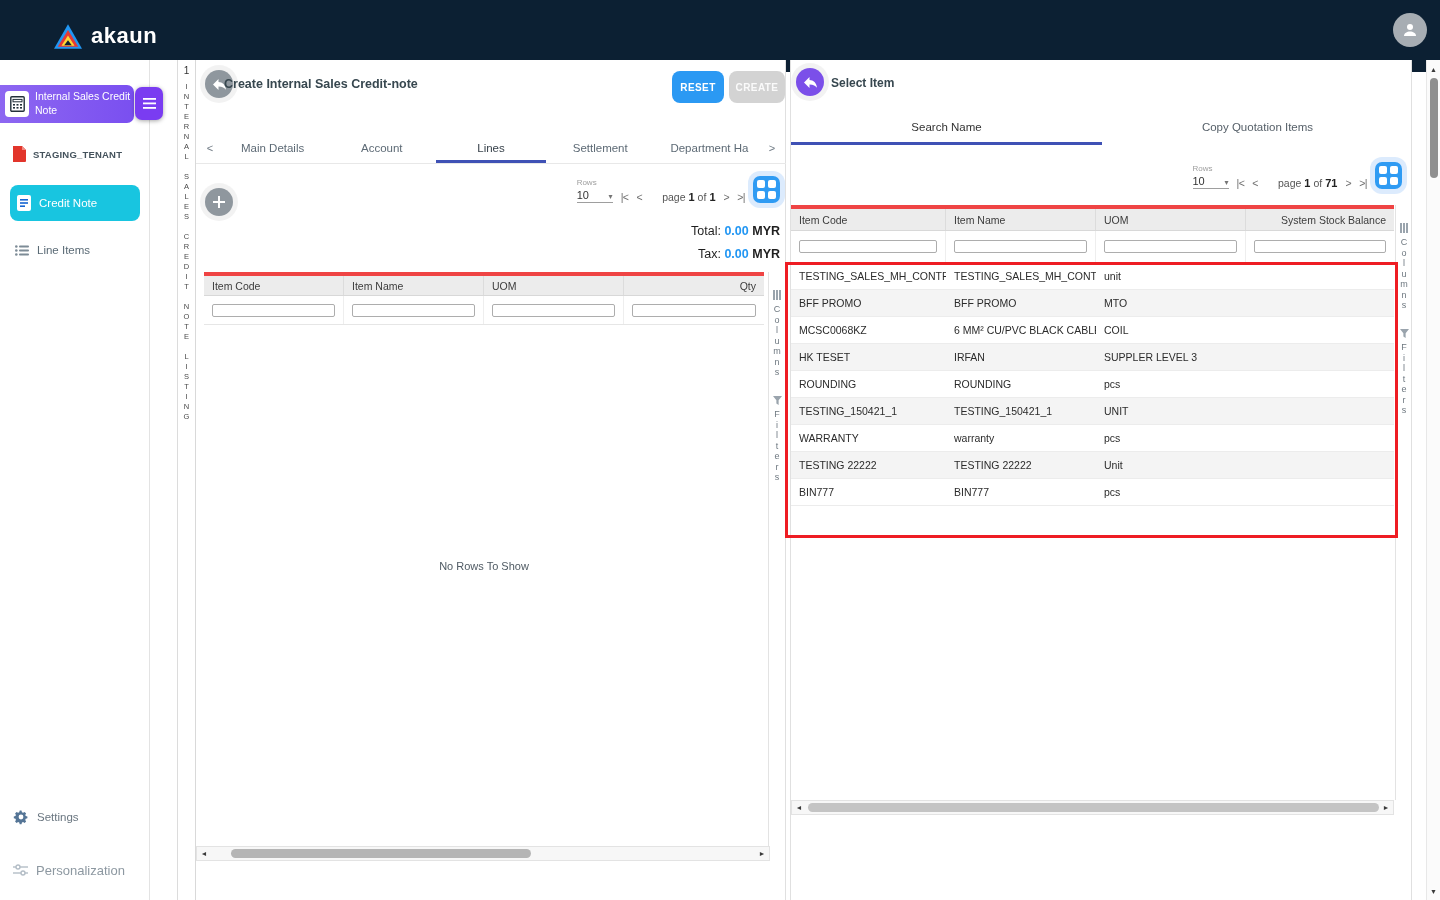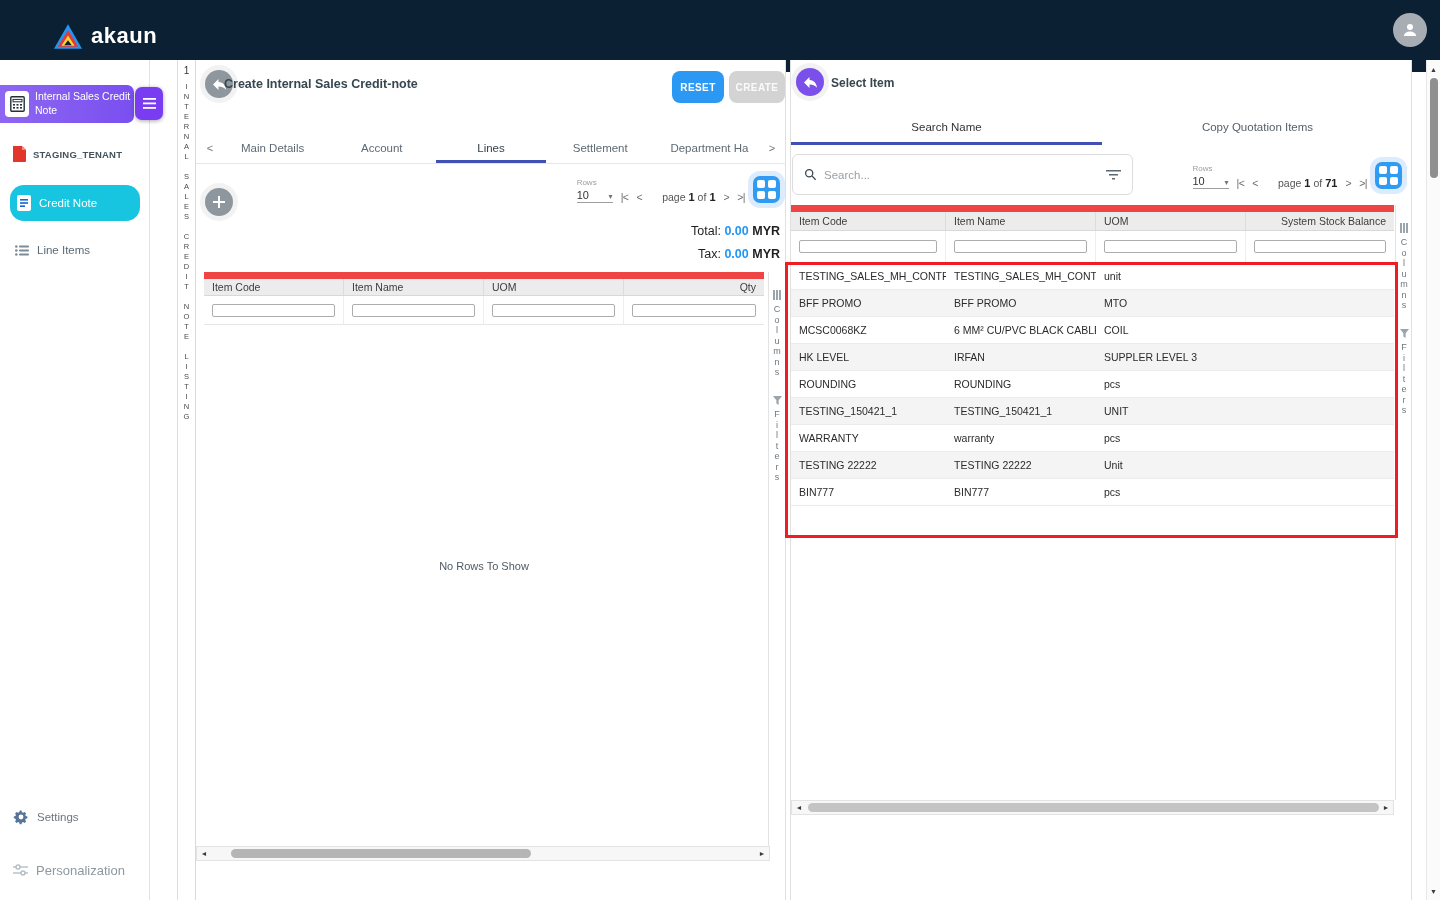--- a/index.html
+++ b/index.html
@@ -24,21 +24,21 @@
   .module-icon { width:24px; height:26px; background:#fff; border-radius:4px;
     display:flex; align-items:center; justify-content:center; flex:0 0 auto; }
   .module-label { color:#fff; font-size:10.5px; line-height:1.3; }
   .menu-toggle { position:absolute; left:135px; top:27px; width:28px; height:33px; background:#7a3cf1;
     border-radius:7px; display:flex; align-items:center; justify-content:center; z-index:6;
     box-shadow:0 1px 4px rgba(0,0,0,.35); cursor:pointer; }
   .tenant-item { position:absolute; left:12px; top:83px; height:22px; display:flex; align-items:center;
     gap:7px; cursor:pointer; }
   .tenant-label { font-size:9.5px; font-weight:bold; color:#44525c; letter-spacing:.2px; }
   .nav-active { position:absolute; left:10px; top:125px; width:130px; height:36px; background:#18c5e0;
-    border-radius:14px; display:flex; align-items:center; gap:8px; padding-left:7px; cursor:pointer; }
+    border-radius:8px; display:flex; align-items:center; gap:8px; padding-left:7px; cursor:pointer; }
   .nav-active-label { color:#fff; font-size:11.5px; }
   .nav-item { position:absolute; left:15px; top:178px; height:24px; display:flex; align-items:center;
     gap:8px; cursor:pointer; }
   .nav-item-label { font-size:11.5px; color:#5a6a75; }
   .foot-item { position:absolute; left:13px; height:24px; display:flex; align-items:center; gap:8px;
     cursor:pointer; }
   .foot-settings { top:745px; }
   .foot-pers { top:798px; }
   .foot-label { font-size:11.5px; color:#6a7680; }
   .foot-label.dim { font-size:13px; color:#8d98a1; }
@@ -99,21 +99,21 @@
     box-shadow:0 0 0 5px rgba(140,190,250,.30); }
   .grid-btn span { background:#fff; border-radius:2px; }
 
   
   .totals { position:absolute; right:5px; top:164px; text-align:right; }
   .t-line { font-size:12.5px; color:#1f1f1f; margin-bottom:9px; }
   .t-val { color:#2196f3; font-weight:bold; }
   .t-cur { font-weight:bold; }
 
   
-  .tbl-head { display:flex; background:#ececec; border-top:7px solid #ef4444; border-bottom:1px solid #d8d8d8; }
+  .tbl-head { display:flex; background:#ececec; border-top:4px solid #ef4444; border-bottom:1px solid #d8d8d8; }
   .hcell { font-size:10.5px; color:#3c3c3c; display:flex; align-items:center; padding:0 8px;
     border-right:1px solid #dcdcdc; white-space:nowrap; overflow:hidden; cursor:pointer; }
   .hcell:last-child { border-right:none; }
   .filter-row { display:flex; border-bottom:1px solid #e6e6e6; background:#fff; }
   .fcell { padding:6px 8px; border-right:1px solid #eee; display:flex; align-items:center; }
   .fcell:last-child { border-right:none; }
   .flt { width:100%; height:13px; border:1px solid #adadad; border-radius:2px; outline:none;
     font-size:10px; padding:0 3px; }
   .cell { font-size:10.5px; color:#2b2b2b; padding:0 8px; white-space:nowrap; overflow:hidden; }
 
@@ -402,34 +402,20 @@
       <path d="M5.5 0L0 5.5 5.5 11V7.4c4 0 6 1.4 7.5 3.4-.5-5-3.5-7.8-7.5-7.8z" fill="#fff"></path>
     </svg>
   </div>
   <h2 class="panel-title" style="left:40px; top:16px; font-size:12px;">Select Item</h2>
 
   <nav class="rtabs-row">
     <span class="rtab active">Search Name</span>
     <span class="rtab">Copy Quotation Items</span>
   </nav>
 
-  <div class="search-box">
-    <svg width="13" height="13" viewBox="0 0 20 20">
-      <circle cx="8" cy="8" r="5.5" fill="none" stroke="#3c474f" stroke-width="2"></circle>
-      <line x1="12.5" y1="12.5" x2="18" y2="18" stroke="#3c474f" stroke-width="2"></line>
-    </svg>
-    <input placeholder="Search..." style="">
-    <svg width="15" height="10" viewBox="0 0 15 10">
-      <g fill="#5b6770">
-          <rect width="15" height="1.5"></rect>
-          <rect x="3" y="4" width="9" height="1.5"></rect>
-          <rect x="6" y="8" width="3" height="1.5"></rect>
-        </g>
-    </svg>
-  </div>
 
   <div class="pager" style="right:9px; top:102px;">
     <div class="rows-sel">
       <span class="rows-cap">Rows</span>
       <span class="rows-val">
         <span>10</span>
         <span class="caret">▾</span>
       </span>
     </div>
     <span class="pg-nav">|&lt;</span>
@@ -484,21 +470,21 @@
       <span class="cell rt-c3">MTO</span>
       <span class="cell rt-c4"></span>
     </div>
     <div class="rrow">
       <span class="cell rt-c1">MCSC0068KZ</span>
       <span class="cell rt-c2">6 MM² CU/PVC BLACK CABLE 100M</span>
       <span class="cell rt-c3">COIL</span>
       <span class="cell rt-c4"></span>
     </div>
     <div class="rrow">
-      <span class="cell rt-c1">HK LEVEL</span>
+      <span class="cell rt-c1">HK TESET</span>
       <span class="cell rt-c2">IRFAN</span>
       <span class="cell rt-c3">SUPPLER LEVEL 3</span>
       <span class="cell rt-c4"></span>
     </div>
     <div class="rrow">
       <span class="cell rt-c1">ROUNDING</span>
       <span class="cell rt-c2">ROUNDING</span>
       <span class="cell rt-c3">pcs</span>
       <span class="cell rt-c4"></span>
     </div>

